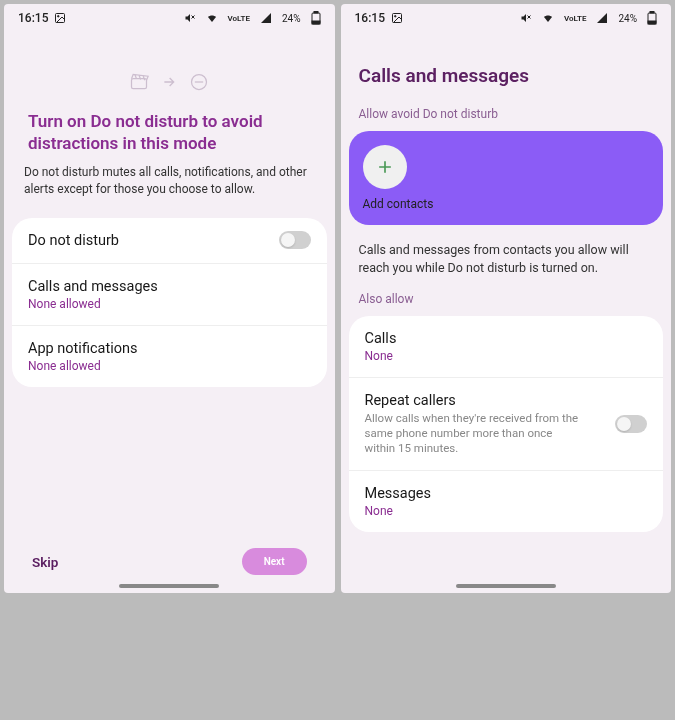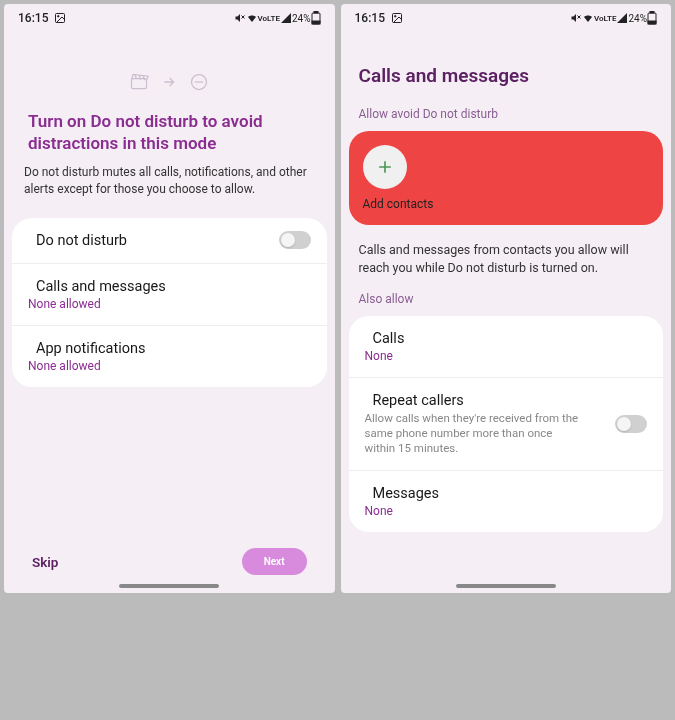--- a/index.html
+++ b/index.html
@@ -1,46 +1,46 @@
 <!DOCTYPE html>
 <html><head>
   <meta charset="utf-8">
   <style>
     * { margin: 0; padding: 0; box-sizing: border-box; font-family: -apple-system, BlinkMacSystemFont, 'Segoe UI', Roboto, sans-serif; }
     body { background: #bbb; display: flex; gap: 6px; padding: 4px; }
     .phone { width: 334px; height: 589px; background: #f5eff5; border-radius: 4px; display: flex; flex-direction: column; position: relative; overflow: hidden; }
     .statusbar { height: 28px; display: flex; align-items: center; justify-content: space-between; padding: 0 14px; font-size: 12px; color: #222; }
     .statusbar-left { display: flex; align-items: center; gap: 6px; font-weight: 500; }
-    .statusbar-right { display: flex; align-items: center; gap: 0; font-size: 10px; }
+    .statusbar-right { display: flex; align-items: center; gap: 10px; font-size: 10px; }
     .sb-icon { display: inline-flex; align-items: center; }
     .content { flex: 1; display: flex; flex-direction: column; overflow: auto; }
     
     
     .hero-icons { display: flex; justify-content: center; align-items: center; gap: 12px; margin-top: 40px; }
     .hero-icons svg { opacity: 0.5; }
     .hero-title { color: #8a2d91; font-size: 17px; font-weight: 600; margin: 18px 24px 10px; line-height: 1.3; }
     .hero-desc { color: #333; font-size: 12px; margin: 0 20px 20px; line-height: 1.4; }
     .card { background: #fff; border-radius: 20px; margin: 0 8px; padding: 0; }
     .row { padding: 14px 16px; border-bottom: 1px solid #eee; position: relative; }
     .row:last-child { border-bottom: none; }
-    .row-title { font-size: 14.5px; color: #181818; margin-left: 8px; }
+    .row-title { font-size: 14.5px; color: #181818; }
     .row-sub { font-size: 12px; color: #8a2d91; margin-top: 2px; }
     .toggle { position: absolute; right: 16px; top: 50%; transform: translateY(-50%); width: 32px; height: 18px; background: #ccc; border-radius: 10px; }
     .toggle::after { content: ''; position: absolute; width: 14px; height: 14px; background: #fff; border-radius: 50%; top: 2px; right: 2px; box-shadow: 0 1px 2px rgba(0,0,0,0.15); }
     .toggle-off::after { left: 2px; right: auto; background: #f5f5f5; }
     .toggle-off { background: #d0d0d0; }
     .bottom-bar { display: flex; justify-content: space-between; align-items: center; padding: 14px 28px 18px; }
     .skip { color: #5a1d60; font-size: 13.5px; font-weight: 600; }
     .next-btn { background: #d88bdd; color: #fff; border-radius: 20px; padding: 8px 22px; font-size: 10px; font-weight: 600; }
     .nav-handle { position: absolute; bottom: 5px; left: 50%; transform: translateX(-50%); width: 100px; height: 4px; background: #888; border-radius: 2px; }
     
     
     .page-title { color: #5c2162; font-size: 19px; font-weight: 600; padding: 32px 18px 20px; }
     .section-label { color: #8a5e92; font-size: 12px; padding: 0 18px 10px; }
-    .add-card { background: #ef4444; border-radius: 20px; margin: 0 8px; padding: 14px 14px 14px; }
+    .add-card { background: #8b5cf6; border-radius: 20px; margin: 0 8px; padding: 14px 14px 14px; }
     .add-circle { width: 44px; height: 44px; background: #f0f0f0; border-radius: 50%; display: flex; align-items: center; justify-content: center; margin-bottom: 8px; }
     .add-label { font-size: 12px; color: #222; }
     .info-text { font-size: 12.5px; color: #333; padding: 16px 18px; line-height: 1.4; }
     .row-desc-grey { font-size: 11.5px; color: #888; margin-top: 2px; line-height: 1.3; max-width: 220px; }
     .row-sub-none { font-size: 12px; color: #8a2d91; margin-top: 2px; }
   </style>
 </head>
 <body>
 
 <div class="phone">

